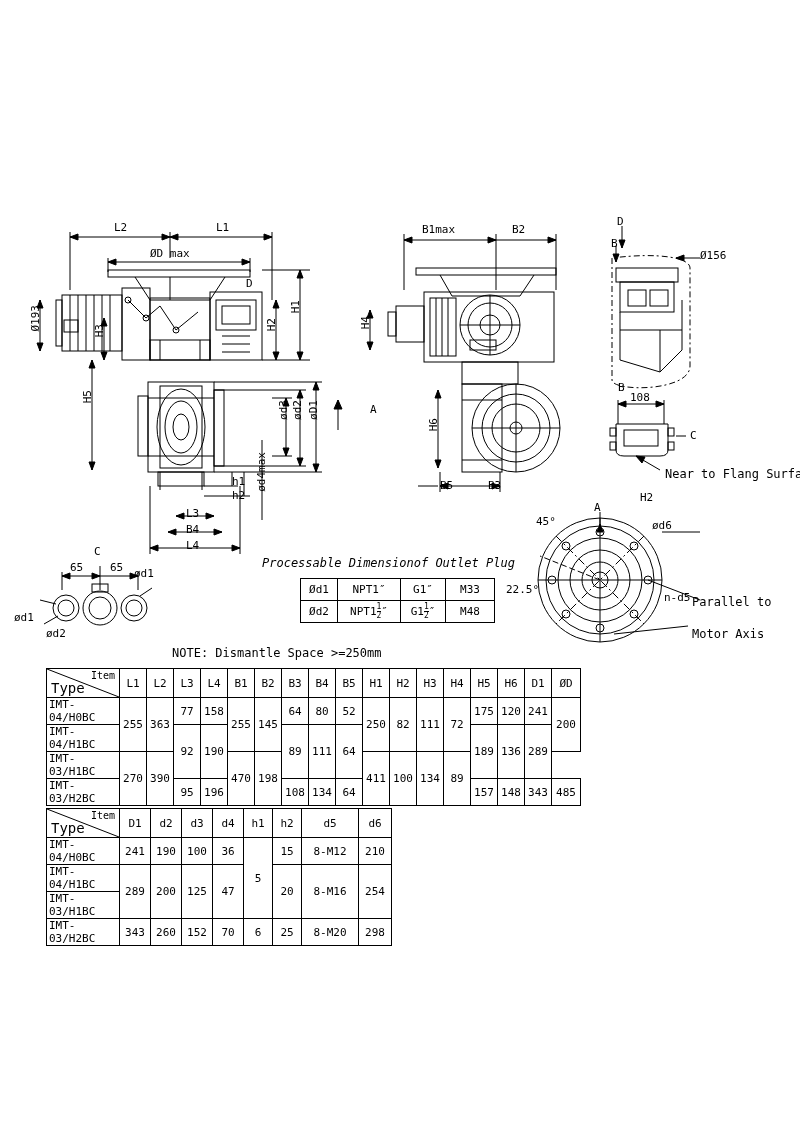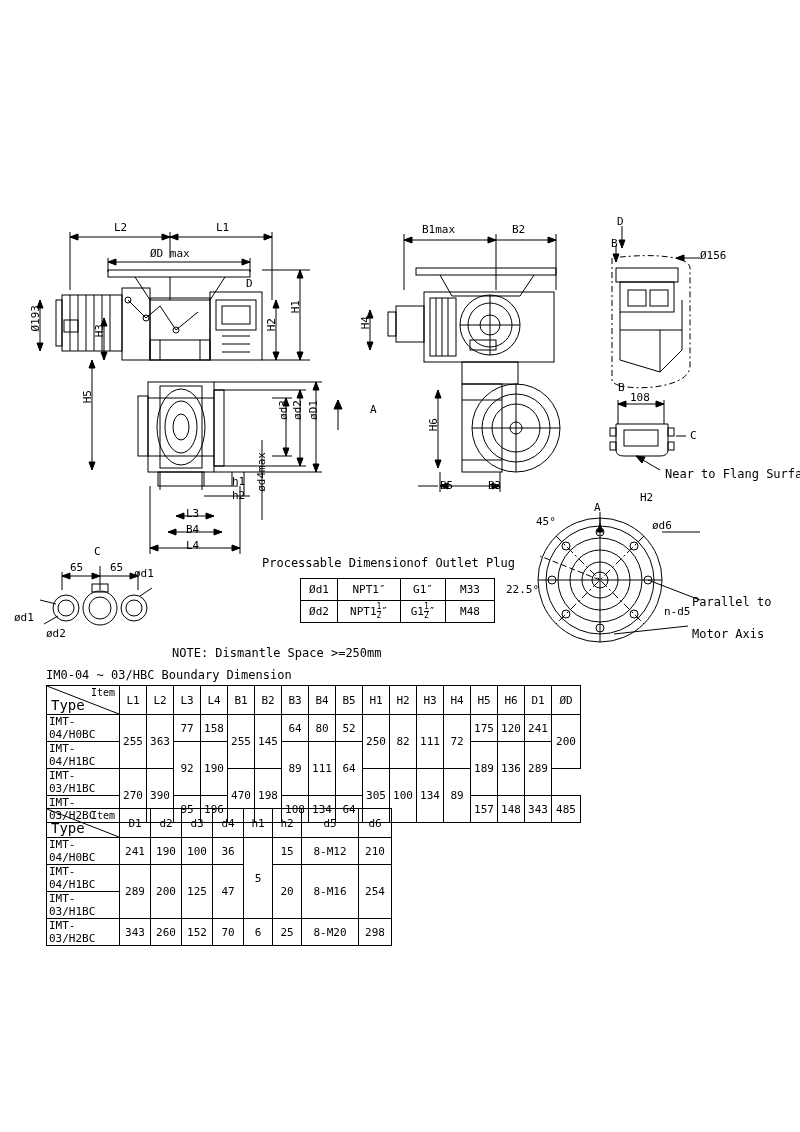--- a/index.html
+++ b/index.html
@@ -17,21 +17,21 @@
   .tblwrap{position:absolute;}
   .tbl-title{font-size:12px;margin-bottom:3px;white-space:nowrap;font-family:"DejaVu Sans Mono",monospace;}
   table{border-collapse:collapse;font-family:"DejaVu Sans Mono",monospace;font-size:11px;}
   table td,table th{border:1px solid #000;text-align:center;padding:0;font-weight:normal;height:19px;}
   .plug table td{height:21px;font-size:11px;}
   .corner{position:relative;padding:0;width:72px;height:28px;}
   .corner .diag{position:absolute;left:0;top:0;width:100%;height:100%;}
   .corner .it{position:absolute;right:4px;top:1px;font-size:10px;}
   .corner .ty{position:absolute;left:4px;bottom:1px;font-size:14px;}
   .note{position:absolute;font-size:12px;}
-  .cap{position:absolute;font-size:12px;}
+  .cap{position:absolute;font-size:12px;font-style:italic;}
   .frac{display:inline-block;vertical-align:-3px;text-align:center;font-size:8px;line-height:1;}
   .frac span{display:block;}
   .frac .num{border-bottom:1px solid #000;}
 </style>
 </head>
 <body>
 
 <div class="sheet">
 
   <svg width="800" height="1132" viewBox="0 0 800 1132">
@@ -311,21 +311,21 @@
   <div class="lbl" style="left:618px;top:382px;">B</div>
   <div class="lbl" style="left:630px;top:392px;">108</div>
   <div class="lbl" style="left:690px;top:430px;">C</div>
   <div class="lbl" style="left:640px;top:492px;">H2</div>
   <div class="lbl b" style="left:665px;top:468px;">Near to Flang Surface</div>
 
   <div class="lbl" style="left:536px;top:516px;">45°</div>
   <div class="lbl" style="left:506px;top:556px;margin-top:28px;">22.5°</div>
   <div class="lbl" style="left:594px;top:502px;">A</div>
   <div class="lbl" style="left:652px;top:520px;">ød6</div>
-  <div class="lbl" style="left:664px;top:606px;">n-d5</div>
+  <div class="lbl" style="left:664px;top:592px;">n-d5</div>
   <div class="lbl b" style="left:692px;top:596px;">Parallel to</div>
   <div class="lbl b" style="left:692px;top:628px;">Motor Axis</div>
 
   <div class="lbl" style="left:94px;top:546px;">C</div>
   <div class="lbl" style="left:70px;top:562px;">65</div>
   <div class="lbl" style="left:110px;top:562px;">65</div>
   <div class="lbl" style="left:134px;top:568px;">ød1</div>
   <div class="lbl" style="left:14px;top:612px;">ød1</div>
   <div class="lbl" style="left:46px;top:628px;">ød2</div>
 
@@ -345,21 +345,20 @@
         <td>Ød2</td>
         <td><span>NPT1</span><span class="frac"><span class="num">1</span><span>2</span></span><span>″</span></td>
         <td><span>G1</span><span class="frac"><span class="num">1</span><span>2</span></span><span>″</span></td>
         <td>M48</td>
       </tr>
     </tbody>
       </table>
   </div>
 
   <div class="tblwrap" style="left:46px;top:668px;">
-    <div class="tbl-title">IM0-04 ~ 03/HBC Boundary Dimension</div>
     <table>
       <tbody>
           <tr>
         <td rowspan="1" class="corner">
           <svg class="diag" viewBox="0 0 72 28" preserveAspectRatio="none">
                 <line x1="0" y1="0" x2="72" y2="28" stroke="#000" stroke-width="1"></line>
               </svg>
           <span class="it">Item</span>
           <span class="ty">Type</span>
         </td>
@@ -414,21 +413,21 @@
         <td rowspan="2">136</td>
         <td rowspan="2">289</td>
       </tr>
 
       <tr>
         <td style="text-align:left;padding-left:2px">IMT-03/H1BC</td>
         <td rowspan="2">270</td>
         <td rowspan="2">390</td>
         <td rowspan="2">470</td>
         <td rowspan="2">198</td>
-        <td rowspan="2">305</td>
+        <td rowspan="2">411</td>
         <td rowspan="2">100</td>
         <td rowspan="2">134</td>
         <td rowspan="2">89</td>
       </tr>
 
       <tr>
         <td style="text-align:left;padding-left:2px">IMT-03/H2BC</td>
         <td>95</td>
         <td>196</td>
         <td>108</td>

